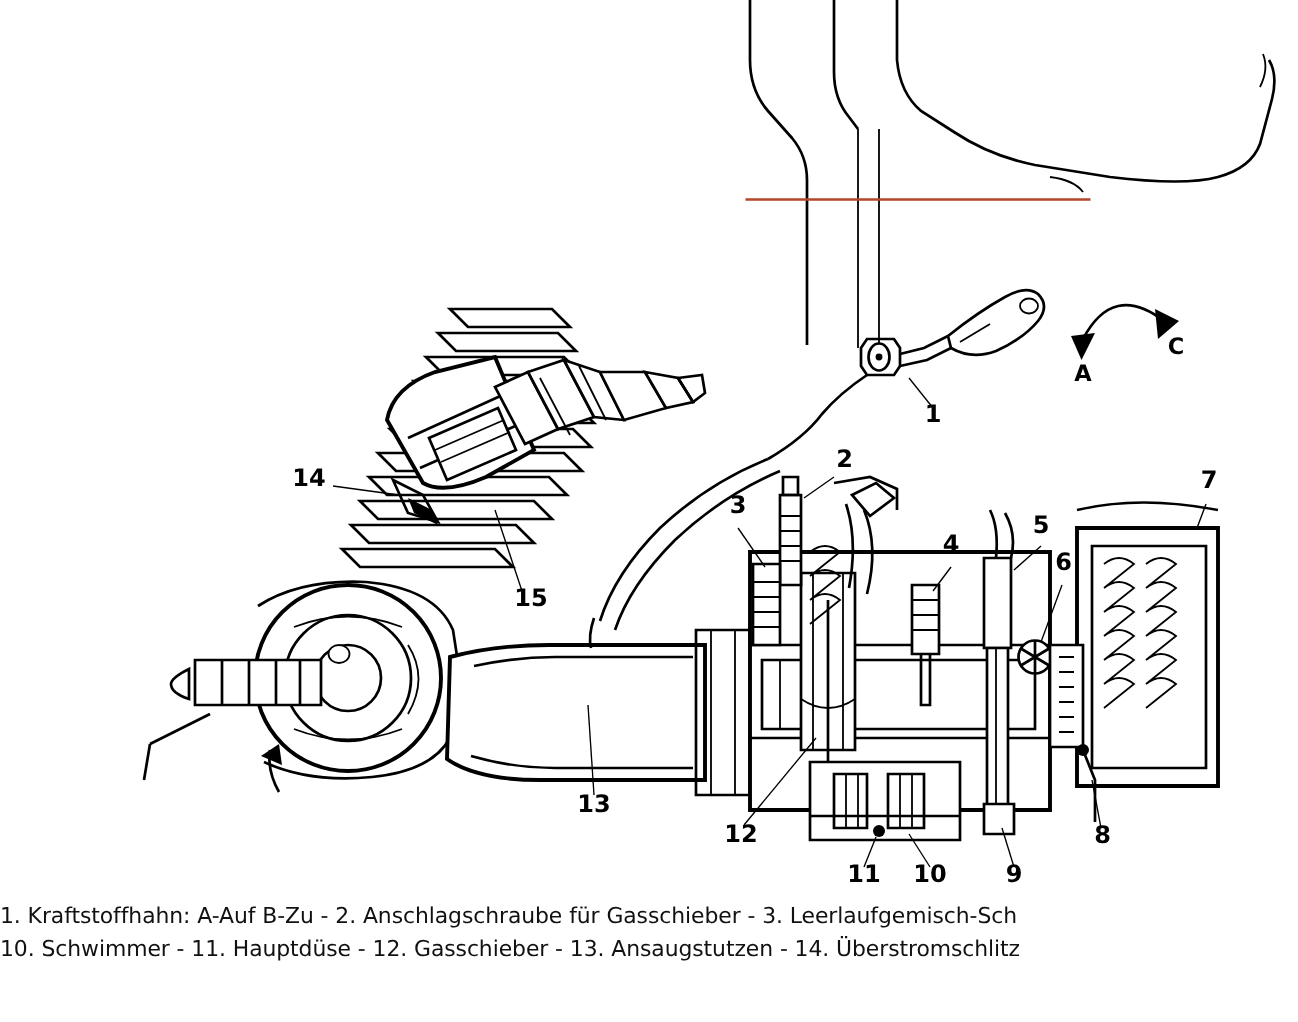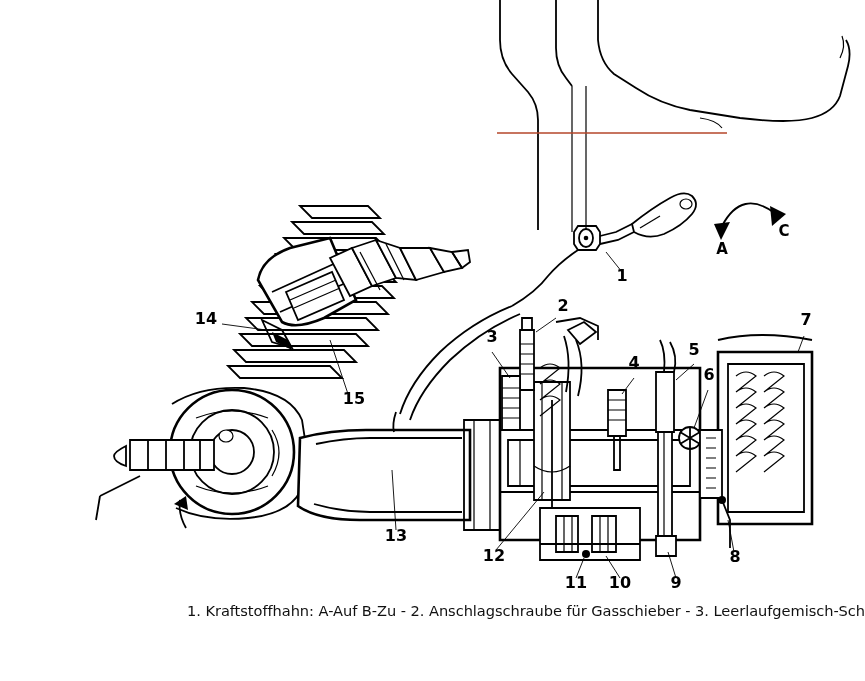--- a/index.html
+++ b/index.html
@@ -30,21 +30,21 @@
     display: block;
   }
   .caption {
     position: absolute;
     left: 0;
     top: 600px;
     width: 865px;
     font-size: 14.6px;
     line-height: 22px;
     color: #111111;
-    text-align: right;
+    text-align: left;
     font-family: "DejaVu Sans", sans-serif;
     letter-spacing: -0.05px;
   }
   .caption .cline {
     white-space: nowrap;
     display: block;
   }
   .lbl {
     font-family: "DejaVu Sans", sans-serif;
     font-weight: bold;
@@ -282,15 +282,16 @@
         <text class="lbl" x="354" y="404" text-anchor="middle">15</text>
         <text class="lblsm" x="722" y="254" text-anchor="middle">A</text>
         <text class="lblsm" x="784" y="236" text-anchor="middle">C</text>
       </g>
 
     </svg>
   </div>
 
   <div class="caption">
     <span class="cline">1. Kraftstoffhahn: A-Auf B-Zu - 2. Anschlagschraube für Gasschieber - 3. Leerlaufgemisch-Sch</span>
+    <span class="cline">10. Schwimmer - 11. Hauptdüse - 12. Gasschieber - 13. Ansaugstutzen - 14. Überstromschlitz</span>
   </div>
 
 </div>
 
 </body></html>

